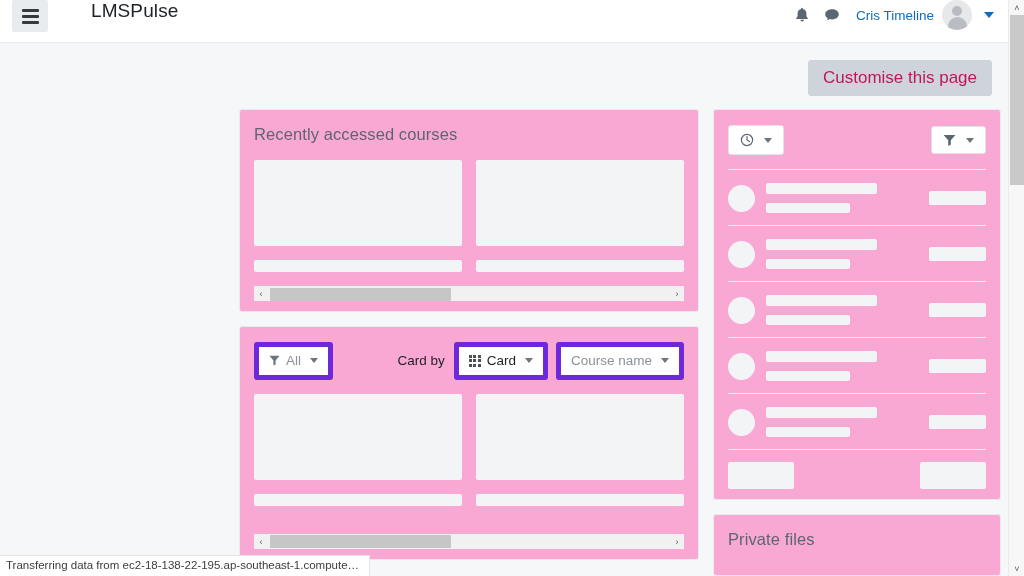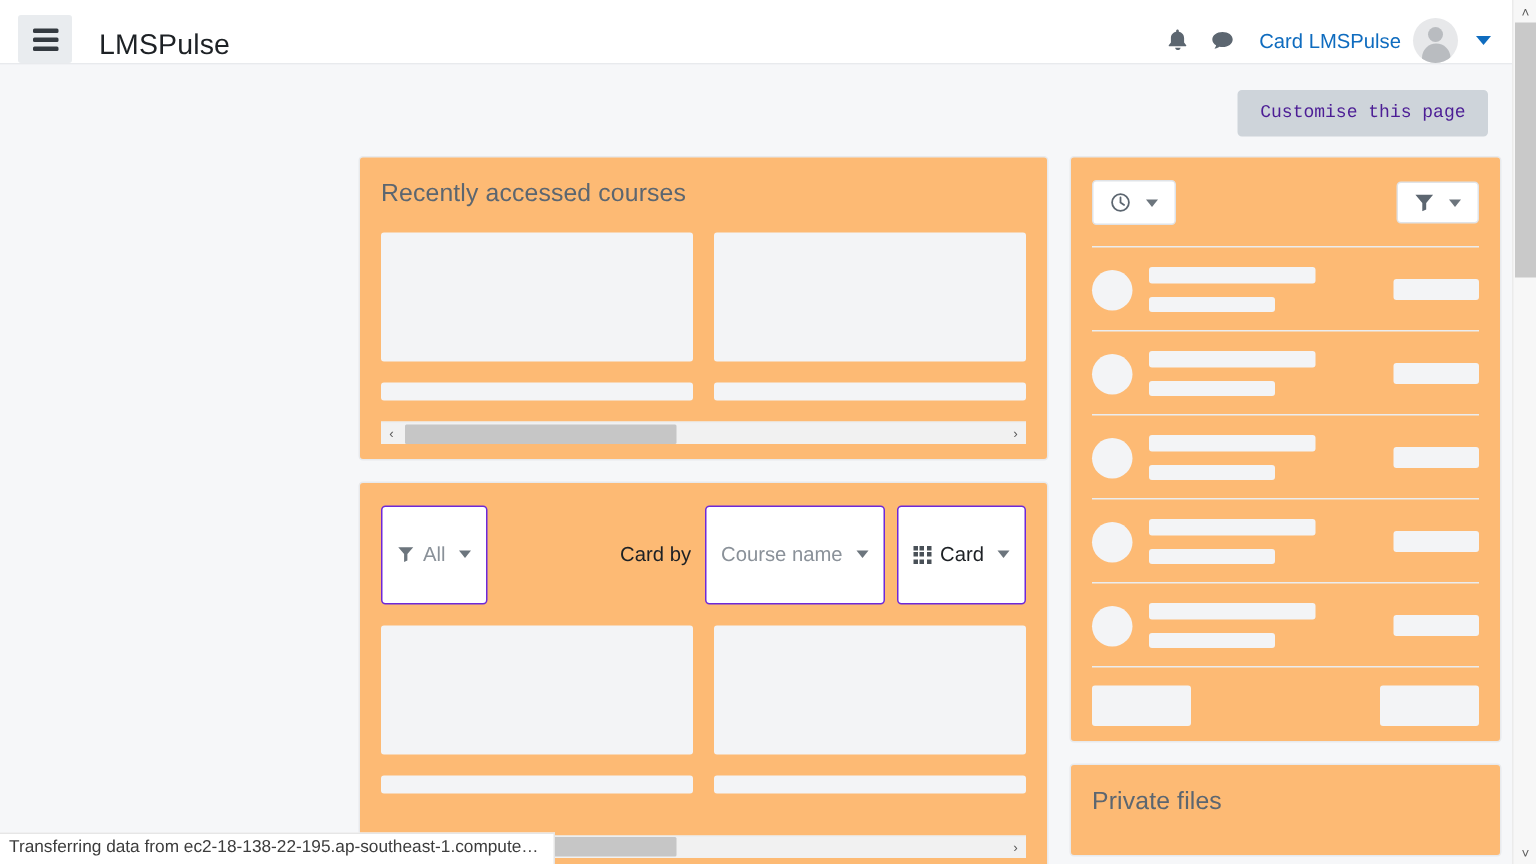--- a/index.html
+++ b/index.html
@@ -23,23 +23,24 @@
 
   
   .navbar {
     position: absolute;
     top: 0; left: 0;
     width: 1008px;
     height: 43px;
     background: #ffffff;
     border-bottom: 1px solid #e8eaed;
     display: flex;
-    align-items: flex-end;
+    align-items: flex-start;
     padding: 0 12px 0 12px;
     z-index: 5;
+    gap: 25px;
   }
 
   .ham-btn {
     width: 36px;
     height: 32px;
     background: #e9ecef;
     border: none;
     border-radius: 2px;
     display: flex;
     flex-direction: column;
@@ -139,41 +140,41 @@
   }
 
   .customise-row {
     display: flex;
     justify-content: flex-end;
     padding: 17px 16px 0 0;
   }
   .btn-secondary {
     background: #ced4da;
     border: 1px solid #ced4da;
-    color: #4c1d95;
-    font-size: 12px;
-    font-family: Liberation Mono, monospace;
+    color: #be185d;
+    font-size: 17px;
+    font-family: Liberation Sans, sans-serif;
     padding: 8px 14px 9px;
     border-radius: 3px;
     cursor: pointer;
     line-height: 1;
   }
 
   .columns {
     display: flex;
     gap: 14px;
     padding: 13px 12px 0 239px;
     align-items: flex-start;
   }
   .col-main { width: 460px; flex: none; }
   .col-side { width: 288px; flex: none; }
 
   
   .card {
-    background: #fdba74;
+    background: #f9a8d4;
     border: 1px solid #e8eaed;
     border-radius: 3px;
     margin-bottom: 14px;
   }
   .card-body { padding: 15px 14px 10px 14px; }
   .card-title {
     font-size: 16.5px;
     font-weight: 400;
     color: #5c6670;
     margin-bottom: 16px;
@@ -222,24 +223,24 @@
   
   .co-toolbar {
     display: flex;
     align-items: center;
     margin-bottom: 14px;
   }
   .ctrl {
     display: inline-flex;
     align-items: center;
     gap: 6px;
-    border: 1px solid #6d28d9;
+    border: 5px solid #6d28d9;
     background: #fff;
     border-radius: 3px;
-    padding: 25px 10px;
+    padding: 7px 10px;
     font-size: 13.5px;
     color: #8a9199;
     cursor: pointer;
     line-height: 1;
     font-family: "Liberation Sans", sans-serif;
   }
   .ctrl .cv { color: #8a9199; }
   .caret-dark {
     width: 0; height: 0;
     border-left: 4px solid transparent;
@@ -374,21 +375,21 @@
         <svg width="14" height="16" viewBox="0 0 14 16" aria-hidden="true">
           <path d="M7 0.7c-.5 0-.9.4-.9.9v.5C4 2.5 2.6 4.2 2.6 6.3v3L1.2 11.2c-.2.3 0 .7.4.7h10.8c.4 0 .6-.4.4-.7L11.4 9.3v-3c0-2.1-1.4-3.8-3.5-4.2v-.5c0-.5-.4-.9-.9-.9z" fill="#5c6670"></path>
           <path d="M5.4 12.8c.2 1 1.1 1.7 2.1 1.6.8-.1 1.5-.8 1.6-1.6H5.4z" fill="#5c6670"></path>
         </svg>
       </div>
       <div class="nav-icon-btn">
         <svg width="16" height="14" viewBox="0 0 16 14" aria-hidden="true">
           <path d="M8 1.3C4.2 1.3 1.2 3.5 1.2 6.3c0 1.6 1 3 2.5 3.9-.1.8-.5 1.6-1.1 2.2 1.2-.1 2.4-.6 3.3-1.3.7.2 1.4.3 2.1.3 3.8 0 6.8-2.2 6.8-5.1S11.8 1.3 8 1.3z" fill="#5c6670"></path>
         </svg>
       </div>
-      <a class="user-link">Card LMSPulse</a>
+      <a class="user-link">Cris Timeline</a>
       <div class="avatar">
         <div class="head"></div>
         <div class="body"></div>
       </div>
       <div class="caret-blue"></div>
     </div>
   </div>
 
   <div class="page">
 
@@ -431,37 +432,37 @@
                 <svg width="11" height="11" viewBox="0 0 11 11" aria-hidden="true">
                   <path d="M0.5 0.8h10l-3.9 4.6v4.2l-2.2 1V5.4z" fill="#6c757d"></path>
                 </svg>
                 <span class="cv">All</span>
                 <span class="caret-dark"></span>
               </div>
 
               <span class="sortby-label">Card by</span>
 
               <div class="ctrl">
-                <span class="cv">Course name</span>
-                <span class="caret-dark"></span>
-              </div>
-
-              <div class="ctrl">
                 <span class="grid-icon">
                   <i></i>
                     <i></i>
                     <i></i>
                     <i></i>
                     <i></i>
                     <i></i>
                     <i></i>
                     <i></i>
                     <i></i>
                 </span>
                 <span class="cv" style="color:#1d2125">Card</span>
+                <span class="caret-dark"></span>
+              </div>
+
+              <div class="ctrl">
+                <span class="cv">Course name</span>
                 <span class="caret-dark"></span>
               </div>
             </div>
 
             <div class="sk-grid">
               <div class="sk-col">
                 <div class="sk sk-thumb"></div>
                 <div class="sk sk-line"></div>
               </div>
               <div class="sk-col">

